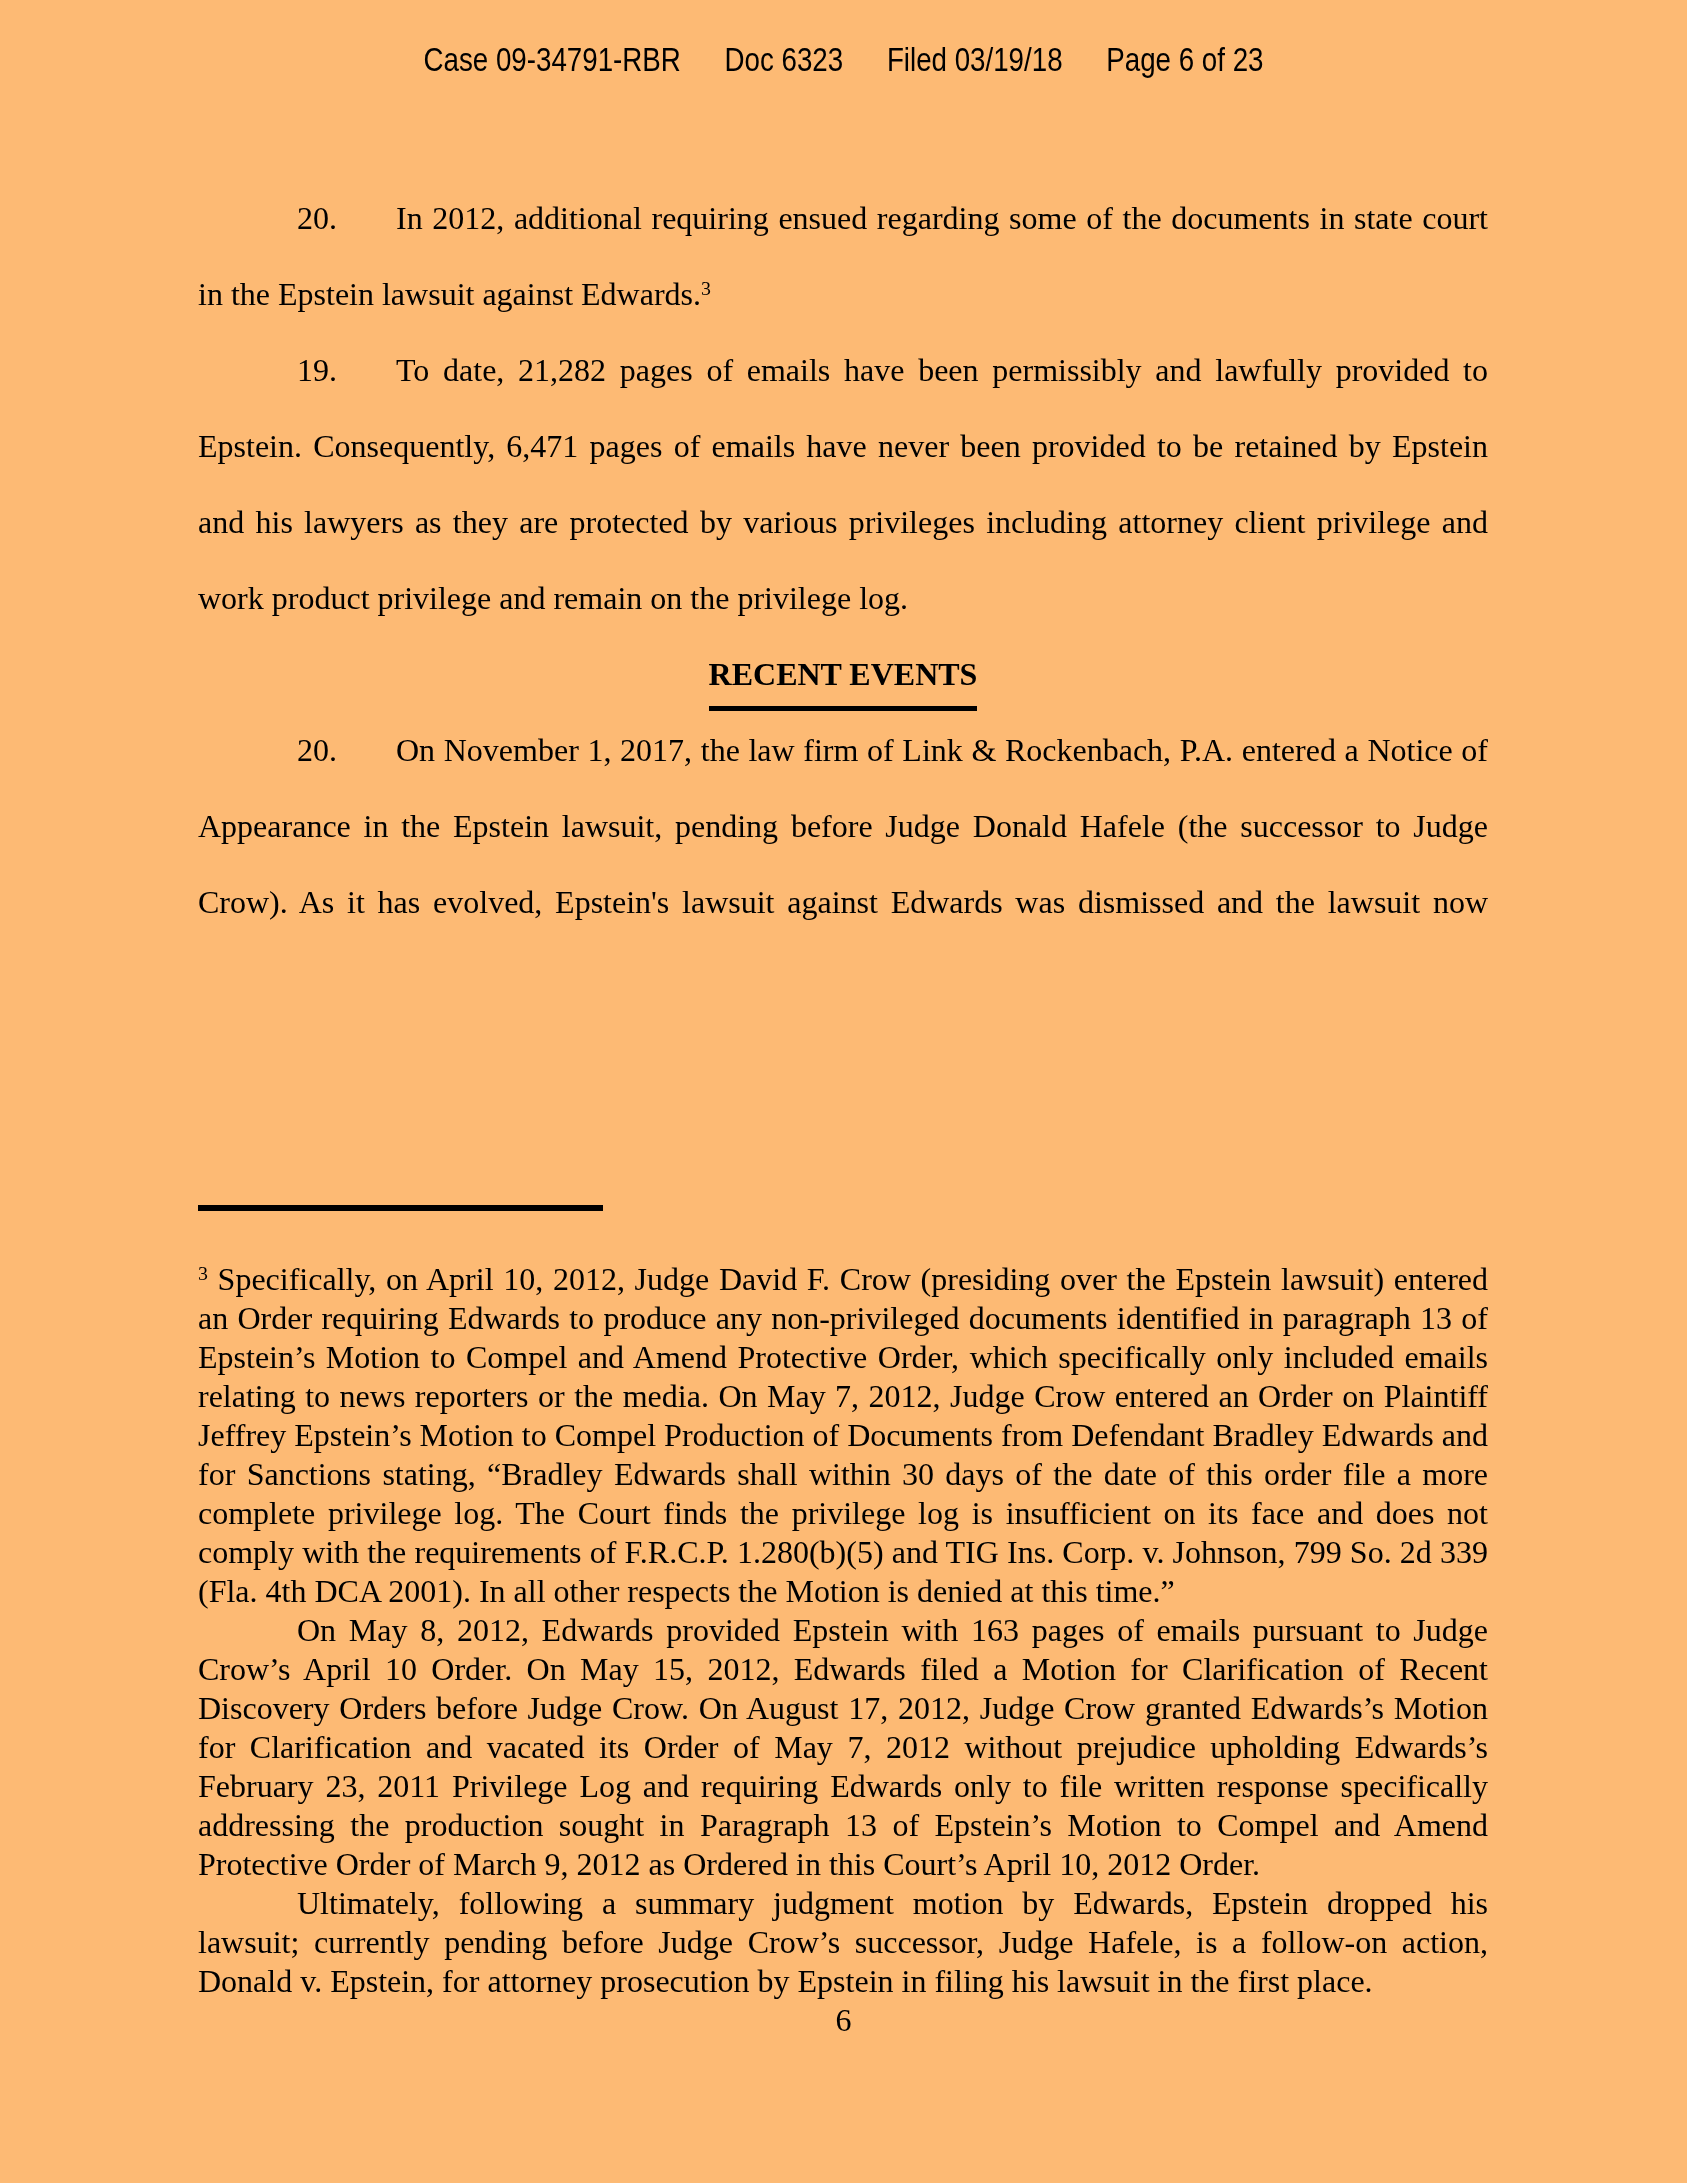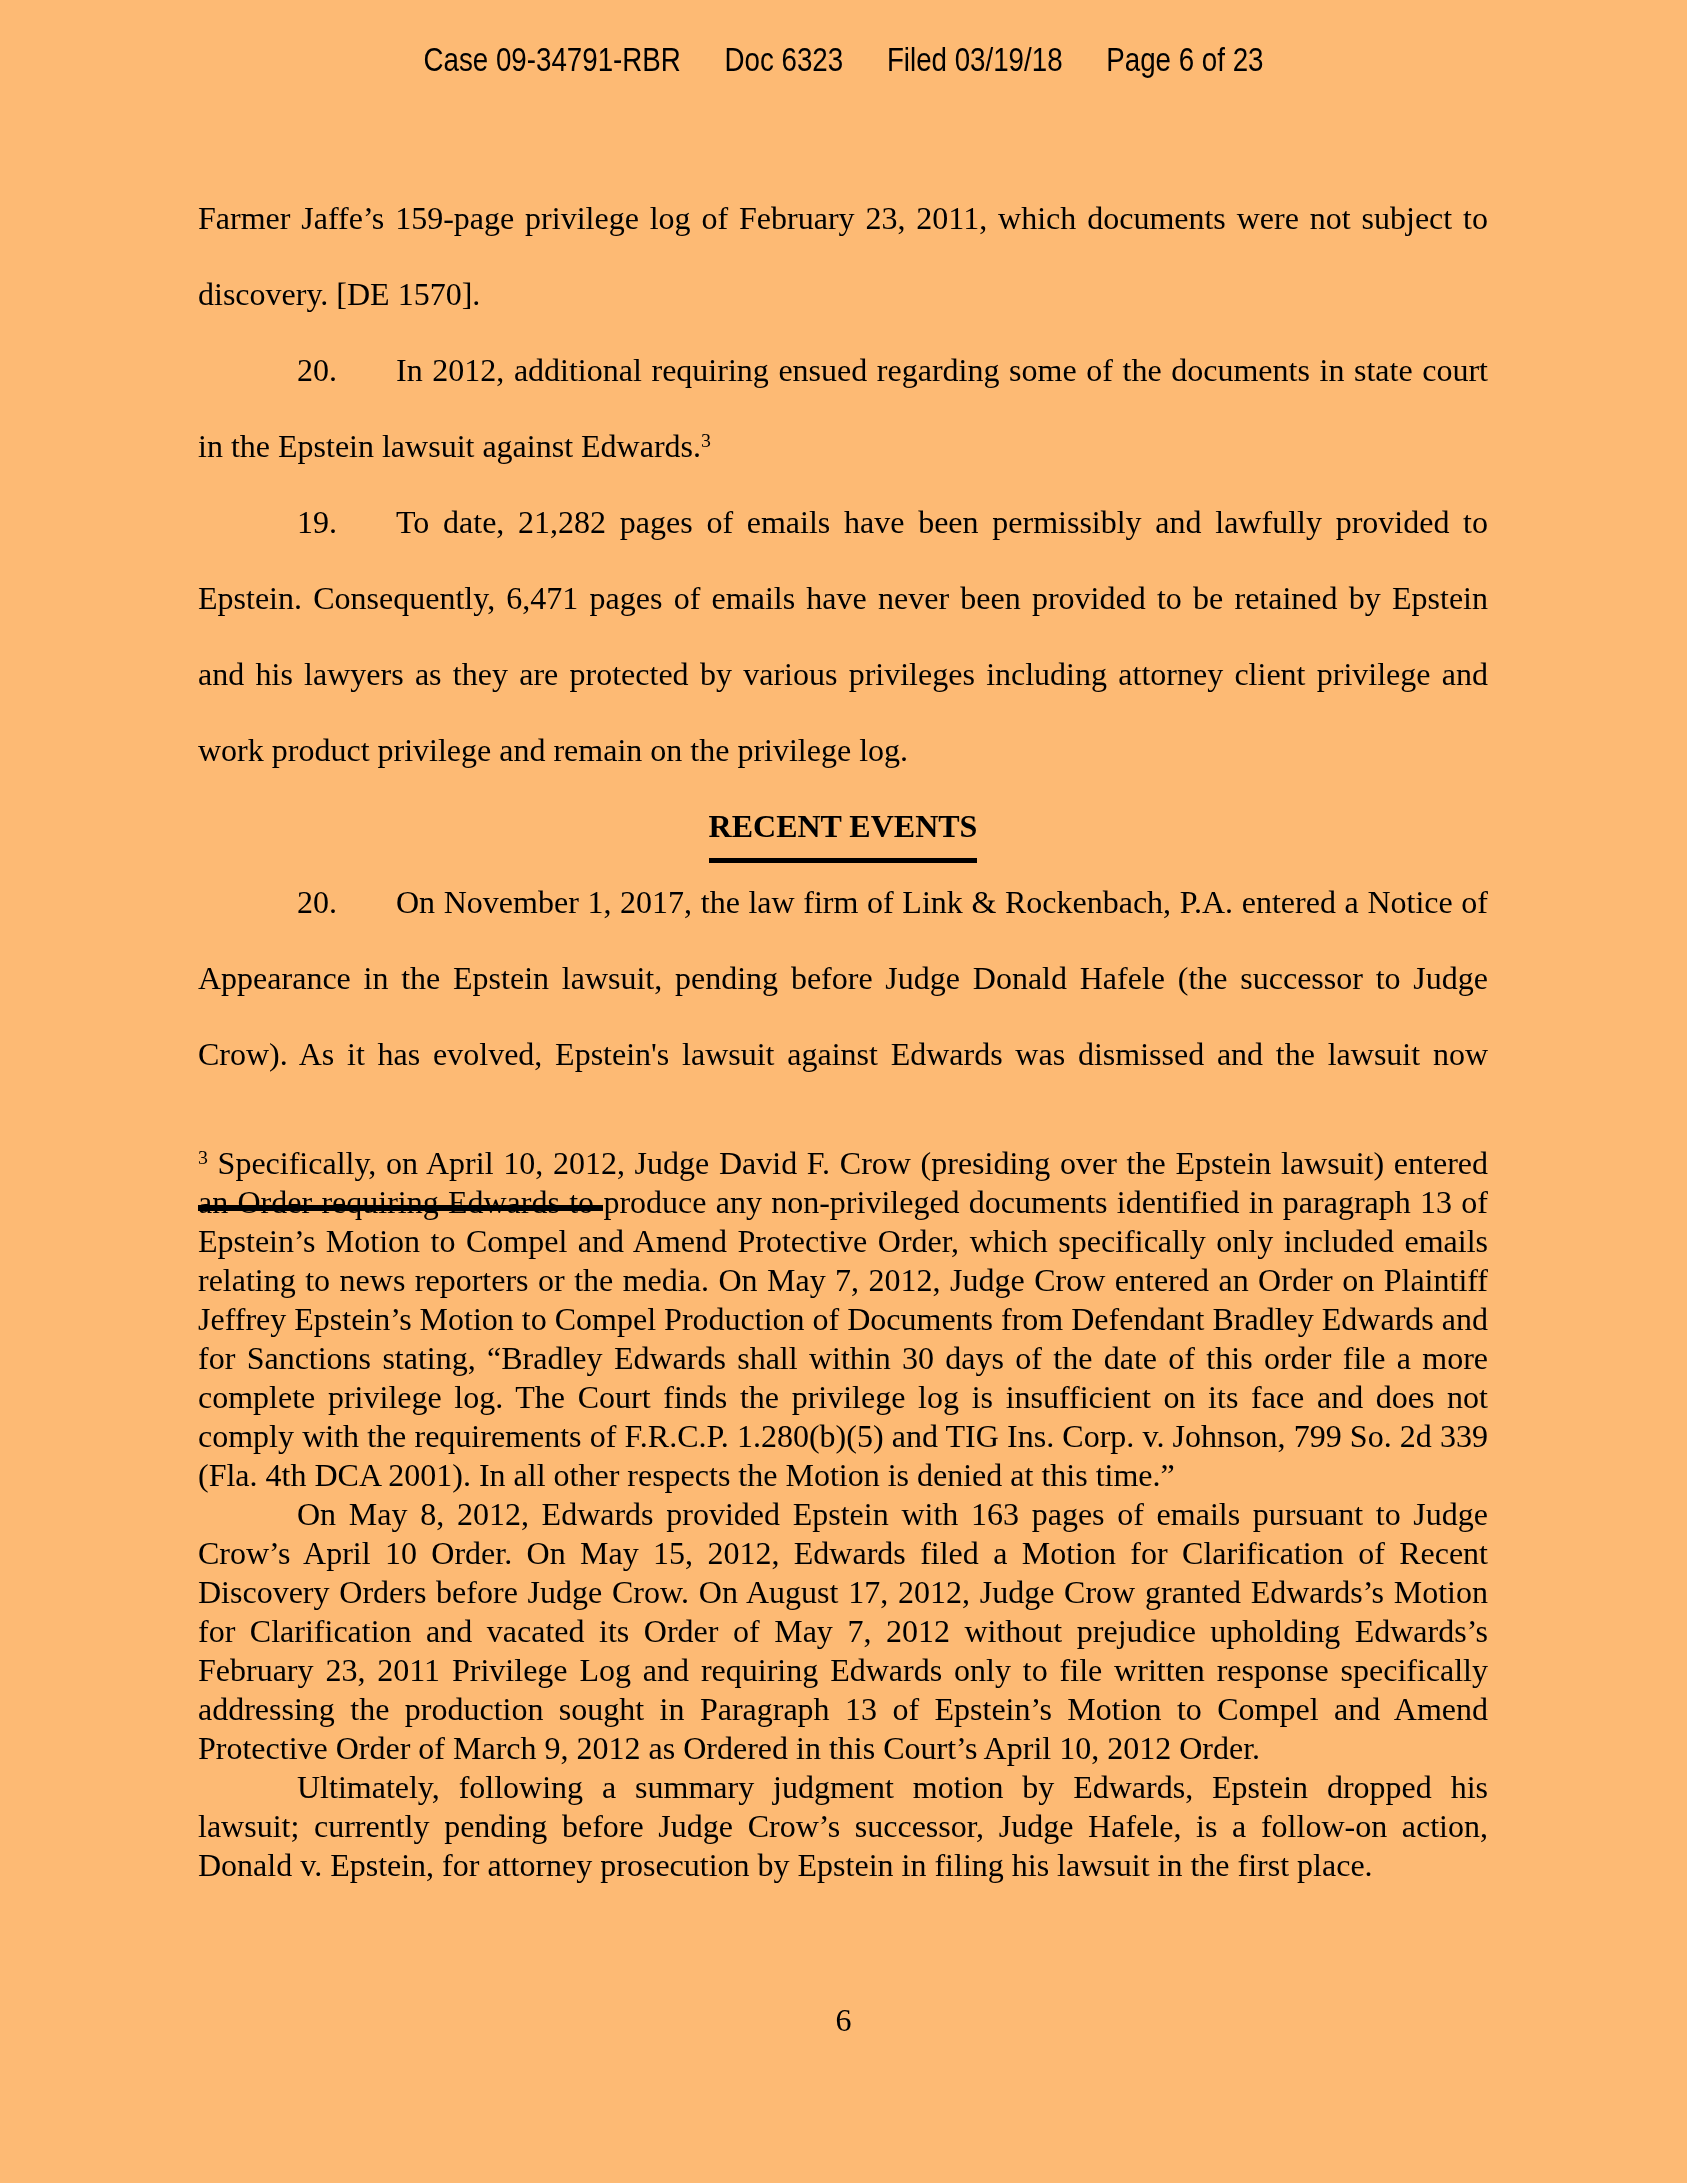--- a/index.html
+++ b/index.html
@@ -62,21 +62,21 @@
   .fn-separator {
     position: absolute;
     top: 1205px;
     left: 198px;
     width: 405px;
     height: 6px;
     background: #000;
   }
   .footnote {
     position: absolute;
-    top: 1144px;
+    top: 1260px;
     left: 198px;
     width: 1290px;
     font-size: 32px;
     line-height: 39px;
     text-align: justify;
   }
   .footnote p { margin: 0; }
   .footnote p.fn-indent { text-indent: 99px; }
   .page-number {
     position: absolute;
@@ -94,21 +94,20 @@
 
   <div class="stamp">
     <span>Case 09-34791-RBR</span>
     <span>Doc 6323</span>
     <span>Filed 03/19/18</span>
     <span>Page 6 of 23</span>
   </div>
 
   <div class="content">
 
-    <p><span>Farmer Jaffe’s 159-page privilege log of February 23, 2011, which documents were not subject to discovery. [DE 1570].</span></p>
 
     <p class="numbered"><span class="para-num">20.</span><span>In 2012, additional requiring ensued regarding some of the documents in state court in the Epstein lawsuit against Edwards.</span><sup class="fn-ref">3</sup></p>
 
     <p class="numbered"><span class="para-num">19.</span><span>To date, 21,282 pages of emails have been permissibly and lawfully provided to Epstein. Consequently, 6,471 pages of emails have </span><span class="italic">never</span><span> been provided to be retained by Epstein and his lawyers as they are protected by various privileges including attorney client privilege and work product privilege and remain on the privilege log.</span></p>
 
     <p class="heading-line"><span class="underlined">RECENT EVENTS</span></p>
 
     <p class="numbered continues"><span class="para-num">20.</span><span>On November 1, 2017, the law firm of Link &amp; Rockenbach, P.A. entered a Notice of Appearance in the Epstein lawsuit, pending before Judge Donald Hafele (the successor to Judge Crow).  As it has evolved, Epstein's lawsuit against Edwards was dismissed and the lawsuit now</span></p>
 
   </div>

